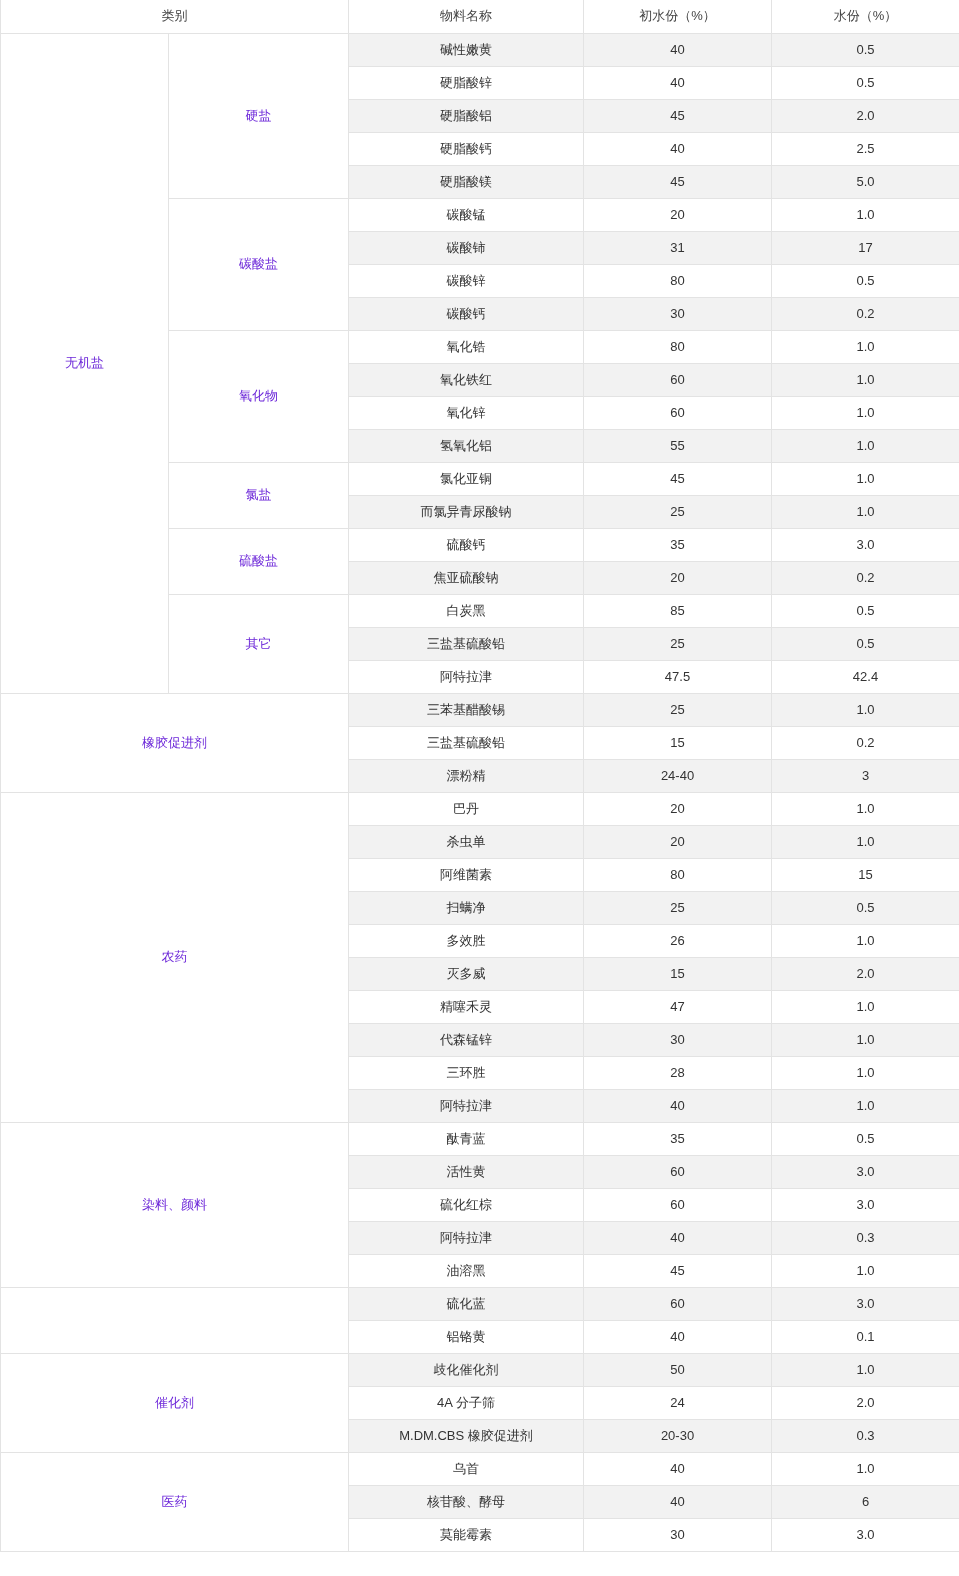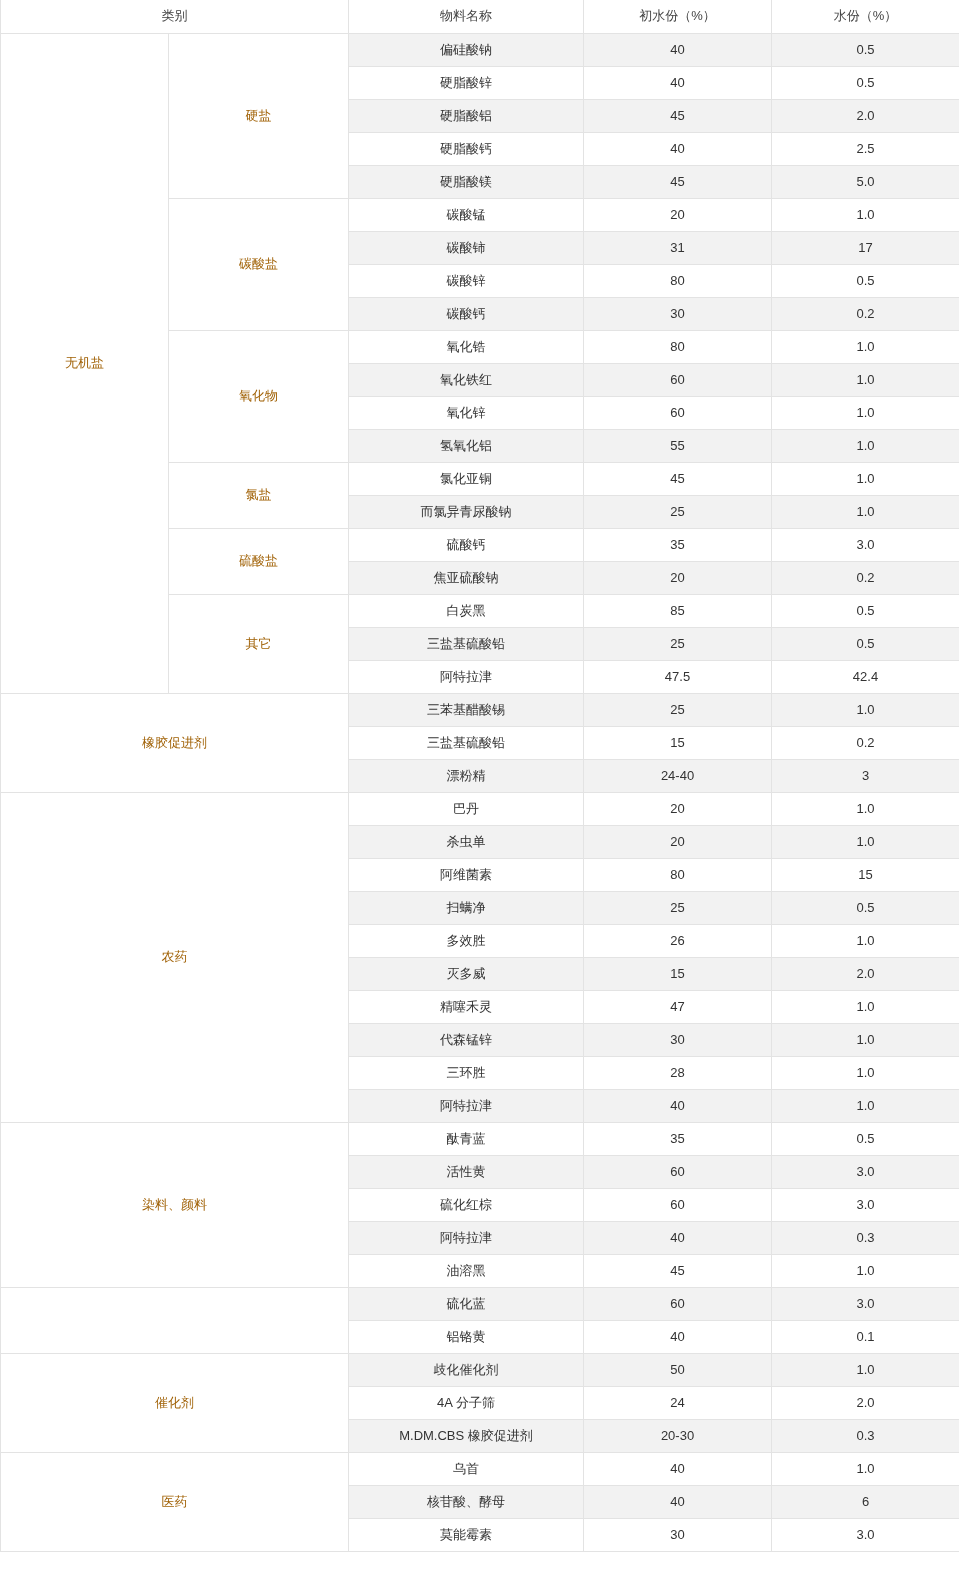--- a/index.html
+++ b/index.html
@@ -48,21 +48,21 @@
   table.data-table td.namecell,
   table.data-table td.numcell {
     background: #ffffff;
   }
   table.data-table tr.alt td.namecell,
   table.data-table tr.alt td.numcell {
     background: #f2f2f2;
   }
   table.data-table td.catcell {
     font-size: 13px;
-    color: #a16207;
+    color: #6d28d9;
   }
   
   table.data-table tr td:first-child,
   table.data-table tr th:first-child {
     border-left: 1px solid #e3e3e3;
   }
 </style>
 </head>
 <body>
 
@@ -79,21 +79,21 @@
       <th colspan="2">类别</th>
       <th>物料名称</th>
       <th>初水份（%）</th>
       <th>水份（%）</th>
     </tr>
   </thead>
   <tbody id="table-body">
       <tr class="alt">
         <td class="catcell" rowspan="20">无机盐</td>
         <td class="catcell" rowspan="5">硬盐</td>
-        <td class="namecell">偏硅酸钠</td>
+        <td class="namecell">碱性嫩黄</td>
         <td class="numcell">40</td>
         <td class="numcell">0.5</td>
       </tr>
       <tr>
         <td class="namecell">硬脂酸锌</td>
         <td class="numcell">40</td>
         <td class="numcell">0.5</td>
       </tr>
       <tr class="alt">
         <td class="namecell">硬脂酸铝</td>

